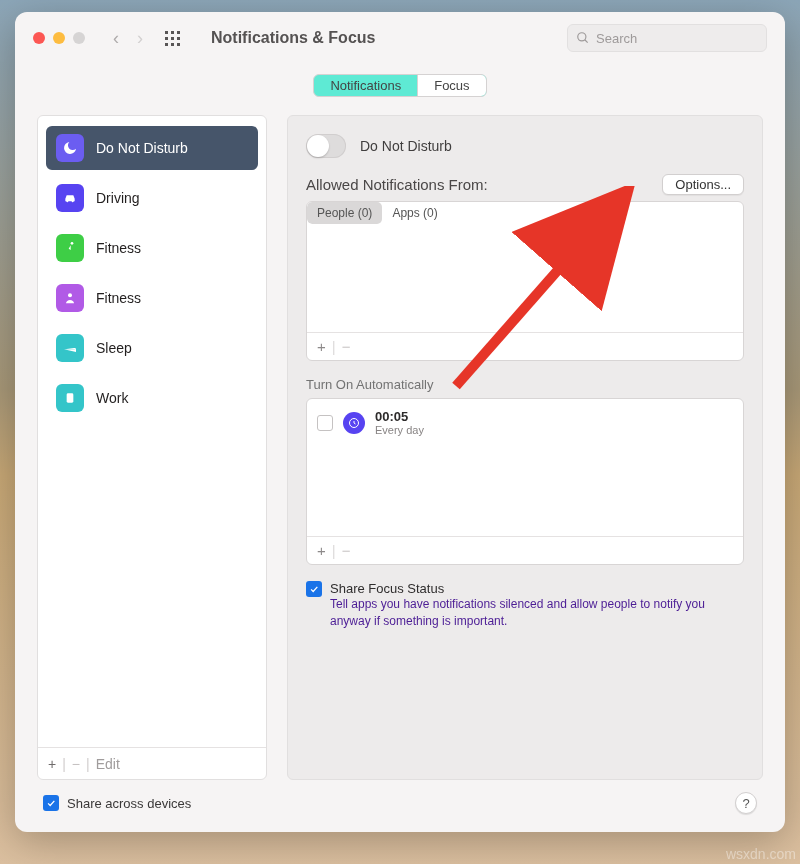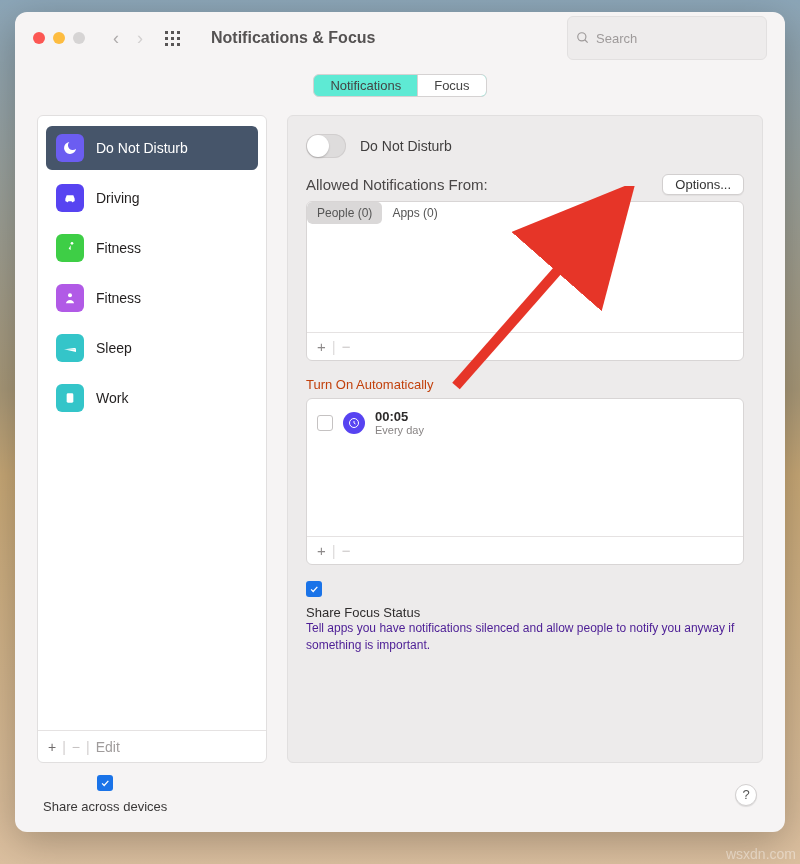--- a/index.html
+++ b/index.html
@@ -37,21 +37,21 @@
     .navbtns { display: flex; gap: 18px; margin-left: 14px; color: #aeabab; }
     .chev { font-size: 18px; line-height:1; }
     .dots-grid {
       width: 18px; height: 18px; margin-left: 8px;
       display: grid; grid-template-columns: repeat(3,3px); grid-template-rows: repeat(3,3px);
       gap: 3px; align-content: center;
     }
     .dots-grid i { width:3px; height:3px; background:#585555; display:block; }
     .title { font-size: 16px; font-weight:600; color:#555252; margin-left: 14px; }
     .search {
-      margin-left: auto; width: 200px; height: 44px;
+      margin-left: auto; width: 200px; height: 28px;
       background: #eeecec; border: 1px solid #e2e0e0;
       border-radius: 6px; display:flex; align-items:center; padding:0 8px; gap:6px;
       color:#9e9a9a; font-size:13px;
     }
     .search svg { width:14px; height:14px; fill:none; stroke:#9e9a9a; stroke-width:2; }
 
     .tabbar { display:flex; justify-content:center; padding: 10px 0 18px; }
     .segmented {
       display:flex; border:1px solid #d5d2d2; border-radius:6px; overflow:hidden;
       background:#5eead4;
@@ -130,21 +130,21 @@
       width:16px; height:16px; border:1px solid #c5c2c2; border-radius:3px; background:#fff;
     }
     .clockicon {
       width:22px; height:22px; border-radius:50%; background:#5743f1;
       display:flex; align-items:center; justify-content:center;
     }
     .clockicon svg { width:12px; height:12px; stroke:#fff; fill:none; stroke-width:2; }
     .sched-text .t { font-size:13px; font-weight:600; color:#2d2b2b; }
     .sched-text .s { font-size:11px; color:#888484; }
 
-    .sharebox { display:flex; gap:8px; align-items:flex-start;flex-direction:column; }
+    .sharebox { display:flex; gap:8px; align-items:flex-start; }
     .chkon {
       width:16px; height:16px; border-radius:3px; background:#1a73e8;
       display:flex; align-items:center; justify-content:center; flex-shrink:0;
     }
     .chkon svg { width:10px; height:10px; stroke:#fff; stroke-width:3; fill:none; }
     .share-desc { font-size:12px; color:#4c1d95; line-height:1.4; }
     .bottom-row {
       display:flex; align-items:center; padding:12px 6px 4px; justify-content:space-between;
     }
     .helpbtn {
@@ -297,21 +297,21 @@
             </div>
             <div class="footer">
               <span>+</span>
               <span class="sep">|</span>
               <span style="color:#cac6c6">−</span>
             </div>
           </div>
         </div>
 
         <div>
-          <div class="lbl" style="font-size:13px;color:#c2410c;margin-bottom:6px">Turn On Automatically</div>
+          <div class="lbl" style="font-size:13px;color:#737373;margin-bottom:6px">Turn On Automatically</div>
           <div class="listbox">
             <div class="body" style="padding:0;min-height:40px">
               <div class="schedule-row">
                 <div class="chk"></div>
                 <div class="clockicon">
                   <svg viewBox="0 0 24 24">
                       <circle cx="12" cy="12" r="9"></circle>
                       <path d="M12 8v4l3 2"></path>
                     </svg>
                 </div>

